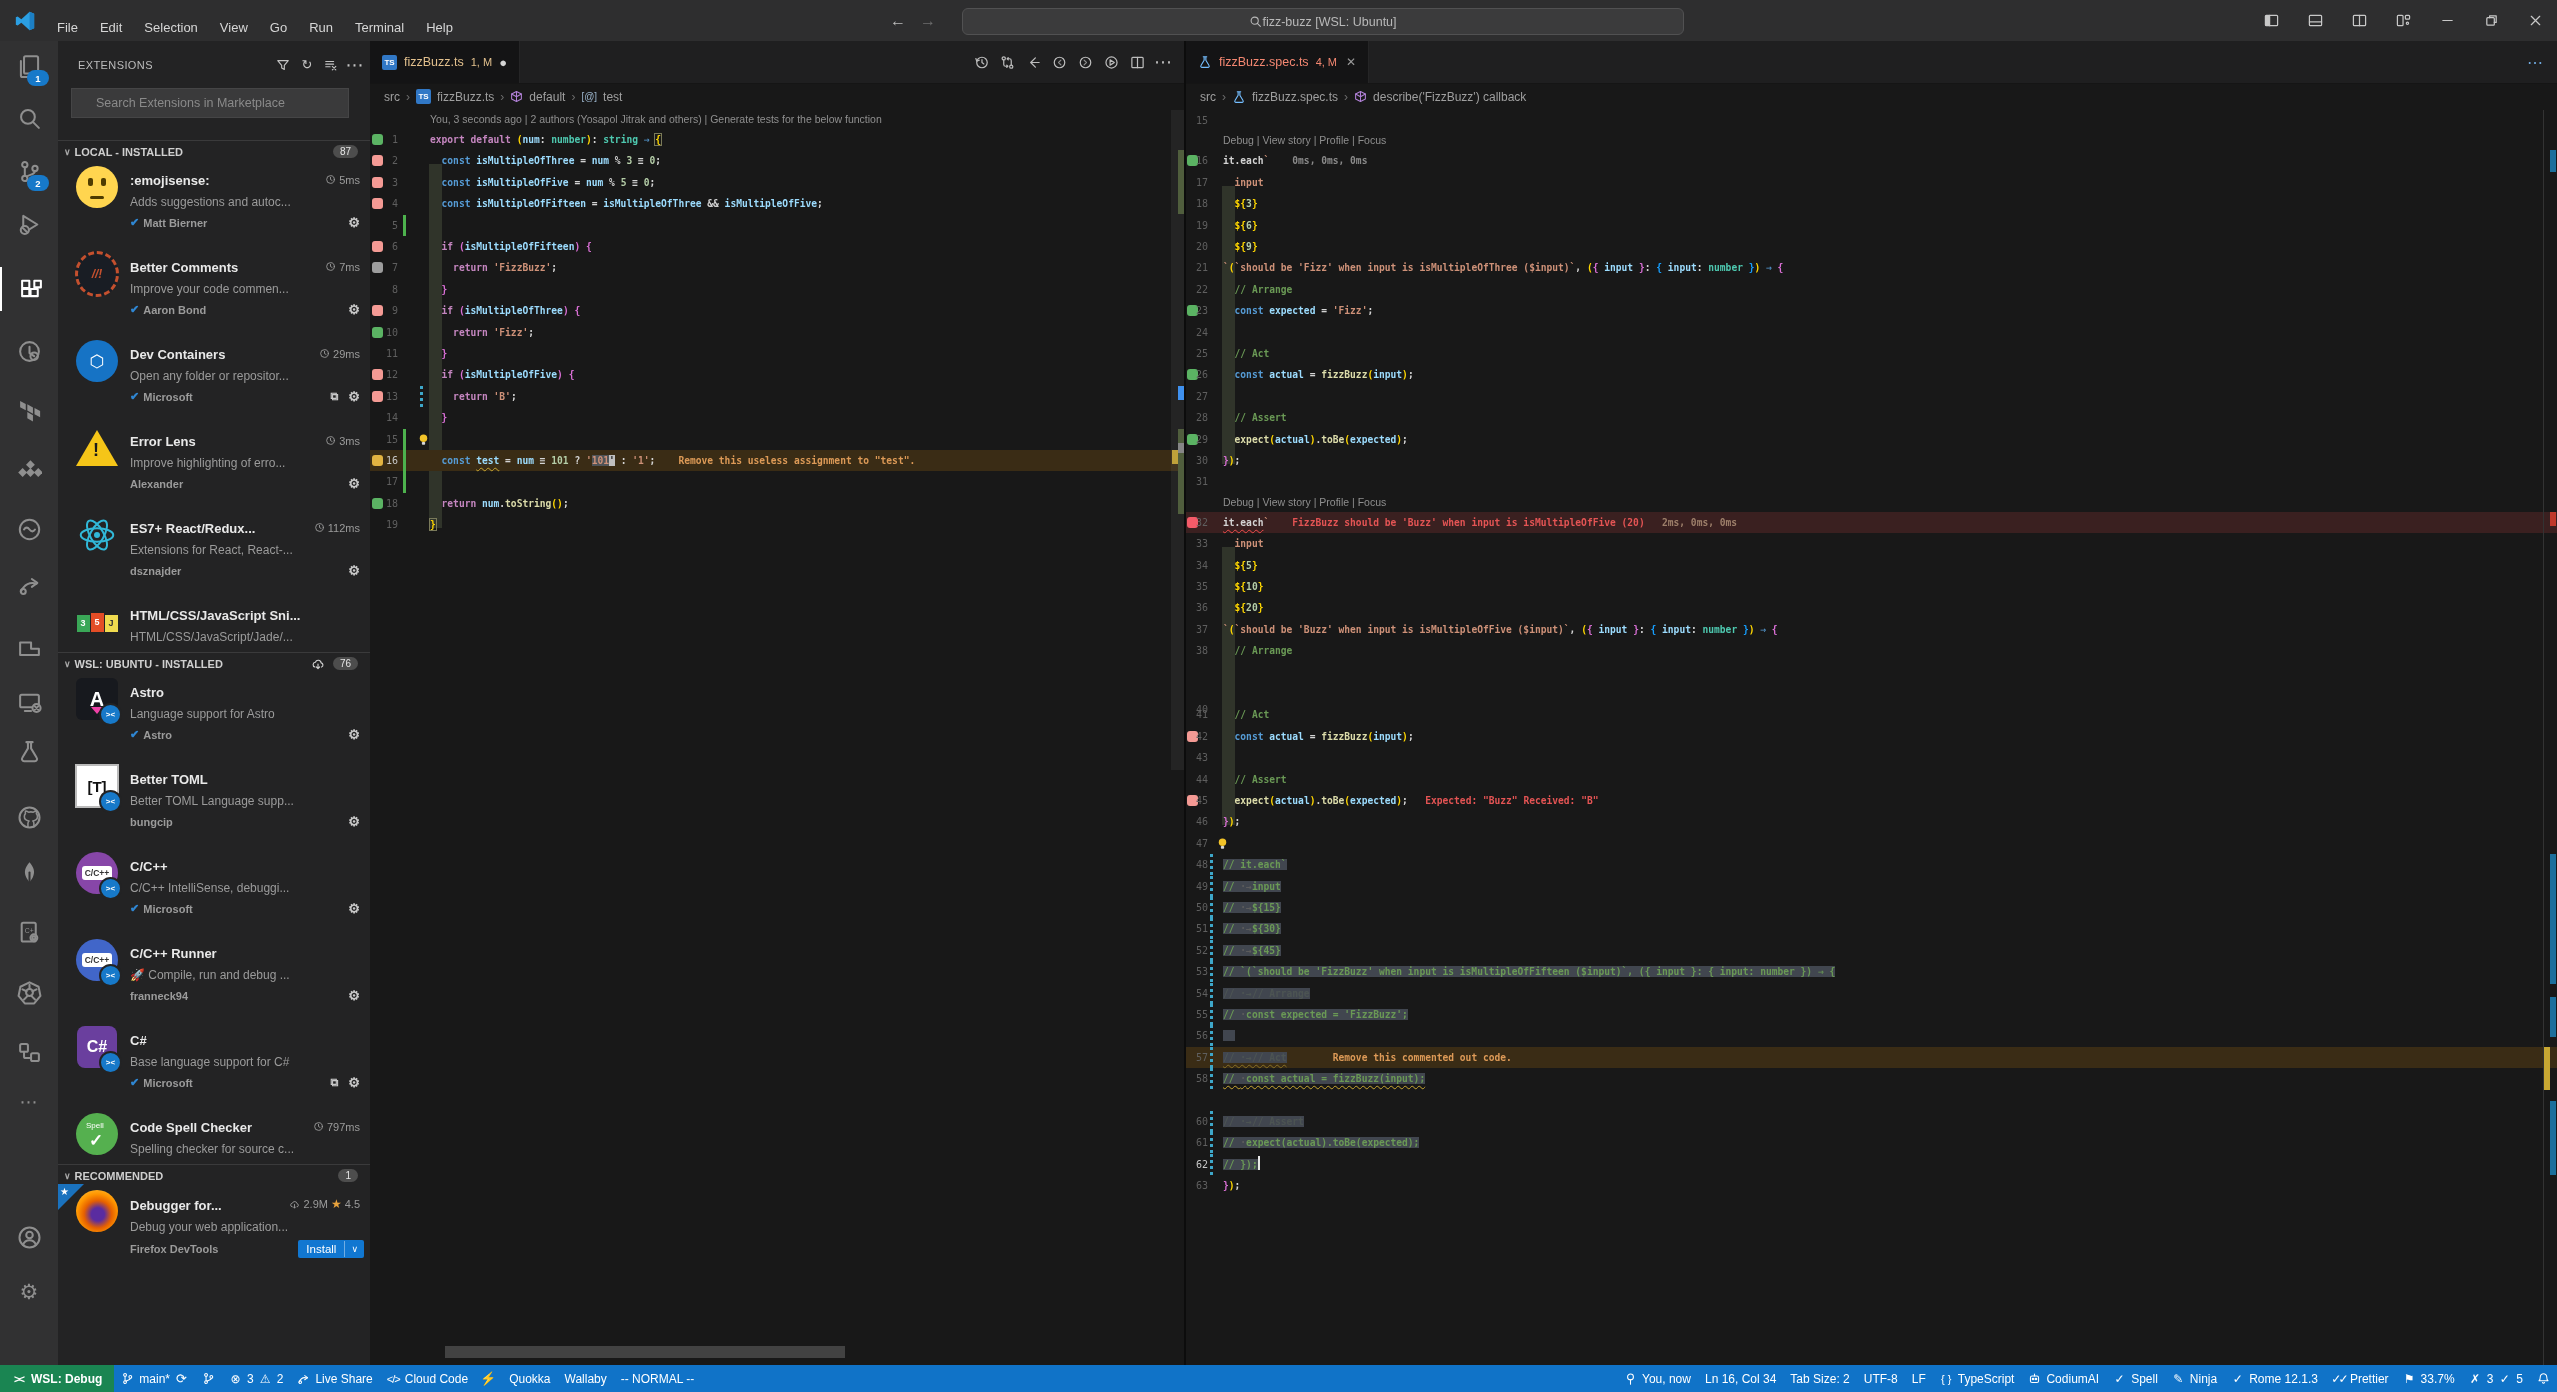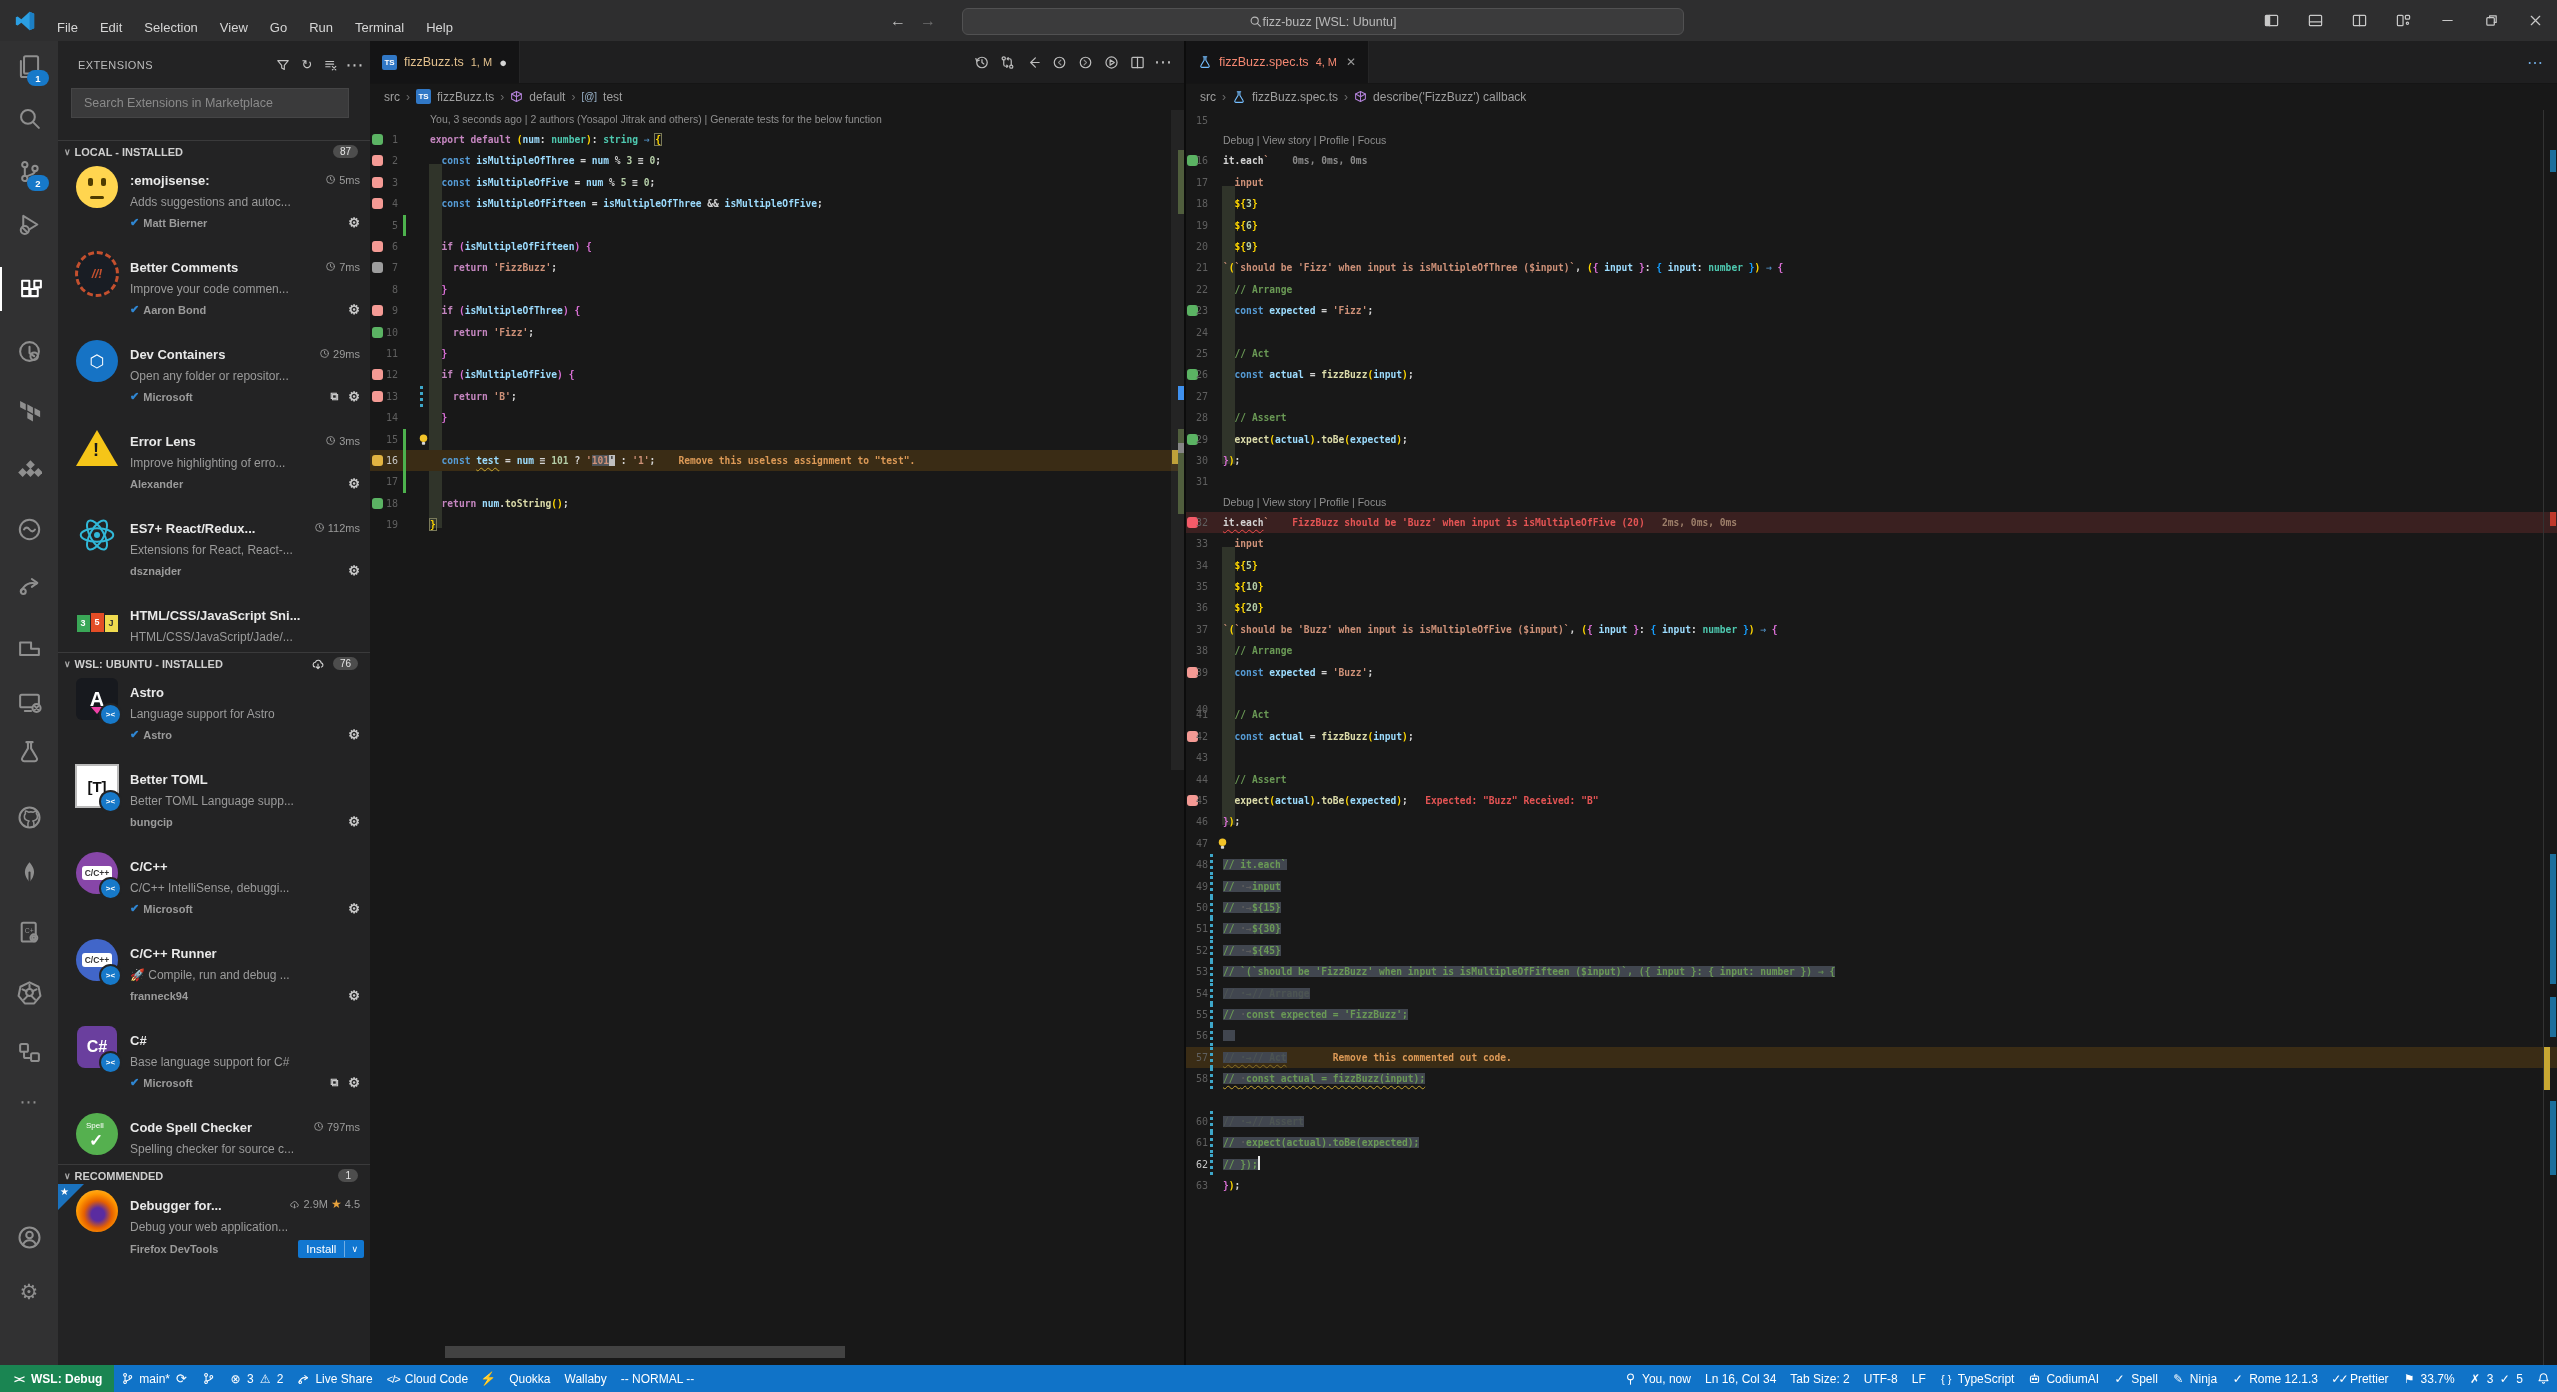--- a/index.html
+++ b/index.html
@@ -21,21 +21,21 @@
   .act-icon.active{color:#ffffff;border-left:2px solid #fff;}
   .act-icon svg{width:25px;height:25px;}
   .act-badge{position:absolute;right:9px;bottom:2px;min-width:16px;height:16px;border-radius:9px;background:#1779c9;color:#fff;
       font-size:9.5px;display:flex;align-items:center;justify-content:center;padding:0 3px;font-weight:bold;}
   
   #sidebar{position:absolute;left:58px;top:41px;width:312px;height:1324px;background:#232324;overflow:hidden;}
   #sb-head{position:absolute;left:0;top:0;width:100%;height:47px;display:flex;align-items:center;}
   #sb-title{font-size:11px;color:#bcbcbc;margin-left:20px;letter-spacing:.4px;}
   #sb-head-icons{position:absolute;right:8px;display:flex;gap:10px;color:#c3c3c3;font-size:13px;align-items:center;}
   #sb-search{position:absolute;left:13px;top:47px;width:278px;height:30px;background:#3a3a3b;border:1px solid #454546;
-      color:#8a8a8a;font-size:12.5px;display:flex;align-items:center;padding-left:12px;box-sizing:border-box;}
+      color:#8a8a8a;font-size:12.5px;display:flex;align-items:center;padding-left:24px;box-sizing:border-box;}
   .sb-section{position:absolute;left:0;width:100%;height:21px;background:#232324;border-top:1px solid #3a3a3b;
       display:flex;align-items:center;font-size:11px;font-weight:bold;color:#cfcfcf;z-index:5;}
   .sb-section .chev{margin:0 4px 0 6px;font-size:9px;color:#aaa;}
   .sb-badge{margin-left:auto;margin-right:12px;background:#4d4d4d;color:#e6e6e6;font-size:10px;font-weight:normal;
       border-radius:9px;padding:1px 7px;}
   .ext-item{position:absolute;left:0;width:100%;height:87px;}
   .ext-icon{position:absolute;left:17px;top:5px;width:44px;height:44px;display:flex;align-items:center;justify-content:center;}
   .ext-body{position:absolute;left:72px;top:0;right:6px;}
   .ext-title-row{display:flex;align-items:baseline;margin-top:13px;}
   .ext-title{font-size:13px;font-weight:bold;color:#e9e9e9;white-space:nowrap;}
@@ -913,21 +913,20 @@
         <div class="cl" style="top: 409px;"><span class="num" style="left: 2px; width: 20px;">30</span><span class="ct" style="left: 37px;"><span class="b2">}</span><span class="b1">)</span><span class="pn">;</span></span></div>
         <div class="cl" style="top: 430.4px;"><span class="num" style="left: 2px; width: 20px;">31</span><span class="ct" style="left: 37px;"></span></div>
         <div class="lens" style="top: 451.8px; left: 37px;">Debug | View story | Profile | Focus</div>
         <div class="cl hl-err" style="top: 470.8px;"><span class="gm" style="left: 1px; background: rgb(244, 91, 105);"></span><span class="num" style="left: 2px; width: 20px;">32</span><span class="ct" style="left: 37px;"><span class="pn sq-e">it.each</span><span class="sr">`</span><span class="he">    FizzBuzz should be 'Buzz' when input is isMultipleOfFive (20)</span><span class="tm2">   2ms, 0ms, 0ms</span></span></div>
         <div class="cl" style="top: 492.2px;"><span class="num" style="left: 2px; width: 20px;">33</span><span class="ct" style="left: 37px;"><span class="sr">  input</span></span></div>
         <div class="cl" style="top: 513.6px;"><span class="num" style="left: 2px; width: 20px;">34</span><span class="ct" style="left: 37px;"><span class="b1">  ${</span><span class="nm">5</span><span class="b1">}</span></span></div>
         <div class="cl" style="top: 535px;"><span class="num" style="left: 2px; width: 20px;">35</span><span class="ct" style="left: 37px;"><span class="b1">  ${</span><span class="nm">10</span><span class="b1">}</span></span></div>
         <div class="cl" style="top: 556.4px;"><span class="num" style="left: 2px; width: 20px;">36</span><span class="ct" style="left: 37px;"><span class="b1">  ${</span><span class="nm">20</span><span class="b1">}</span></span></div>
         <div class="cl" style="top: 577.8px;"><span class="num" style="left: 2px; width: 20px;">37</span><span class="ct" style="left: 37px;"><span class="sr">`</span><span class="b1">(</span><span class="sr">`should be 'Buzz' when input is isMultipleOfFive ($input)`</span><span class="pn">, </span><span class="b1">(</span><span class="b2">{ </span><span class="vr">input</span><span class="b2"> }</span><span class="pn">: </span><span class="b3">{ </span><span class="vr">input</span><span class="pn">: </span><span class="ty">number</span><span class="b3"> }</span><span class="b1">)</span><span class="arw"> ⇒ </span><span class="b2">{</span></span></div>
         <div class="cl" style="top: 599.2px;"><span class="num" style="left: 2px; width: 20px;">38</span><span class="ct" style="left: 37px;"><span class="cm">  // Arrange</span></span></div>
-        <div class="cl" style="top: 620.6px;"><span class="gm" style="left: 1px; background: rgb(244, 154, 148);"></span><span class="num" style="left: 2px; width: 20px;">39</span><span class="ct" style="left: 37px;"><span class="st">  const </span><span class="vr">expected</span><span class="pn"> = </span><span class="sr">'Buzz'</span><span class="pn">;</span></span></div>
         <div class="cl" style="top: 642px;"><span class="num" style="left: 2px; width: 20px; margin-top: 16px;">40</span><span class="ct" style="left: 37px;"></span></div>
         <div class="cl" style="top: 663.4px;"><span class="num" style="left: 2px; width: 20px;">41</span><span class="ct" style="left: 37px;"><span class="cm">  // Act</span></span></div>
         <div class="cl" style="top: 684.8px;"><span class="gm" style="left: 1px; background: rgb(244, 154, 148);"></span><span class="num" style="left: 2px; width: 20px;">42</span><span class="ct" style="left: 37px;"><span class="st">  const </span><span class="vr">actual</span><span class="pn"> = </span><span class="fn">fizzBuzz</span><span class="b1">(</span><span class="vr">input</span><span class="b1">)</span><span class="pn">;</span></span></div>
         <div class="cl" style="top: 706.2px;"><span class="num" style="left: 2px; width: 20px;">43</span><span class="ct" style="left: 37px;"></span></div>
         <div class="cl" style="top: 727.6px;"><span class="num" style="left: 2px; width: 20px;">44</span><span class="ct" style="left: 37px;"><span class="cm">  // Assert</span></span></div>
         <div class="cl" style="top: 749px;"><span class="gm" style="left: 1px; background: rgb(244, 154, 148);"></span><span class="num" style="left: 2px; width: 20px;">45</span><span class="ct" style="left: 37px;"><span class="fn">  expect</span><span class="b1">(</span><span class="vr">actual</span><span class="b1">)</span><span class="pn">.</span><span class="fn">toBe</span><span class="b1">(</span><span class="vr">expected</span><span class="b1">)</span><span class="pn">;</span><span class="he">   Expected: "Buzz" Received: "B"</span></span></div>
         <div class="cl" style="top: 770.4px;"><span class="num" style="left: 2px; width: 20px;">46</span><span class="ct" style="left: 37px;"><span class="b2">}</span><span class="b1">)</span><span class="pn">;</span></span></div>
         <div class="cl" style="top: 791.8px;"><span class="num" style="left: 2px; width: 20px;">47</span><span class="bulb" style="left: 30px;"><svg viewBox="0 0 16 16" style="width:100%;height:100%">
               <circle cx="8" cy="6.4" r="4.6" fill="#f2c329"></circle>
               <rect x="6" y="11" width="4" height="3.4" rx="1" fill="#d8d8d8"></rect>

